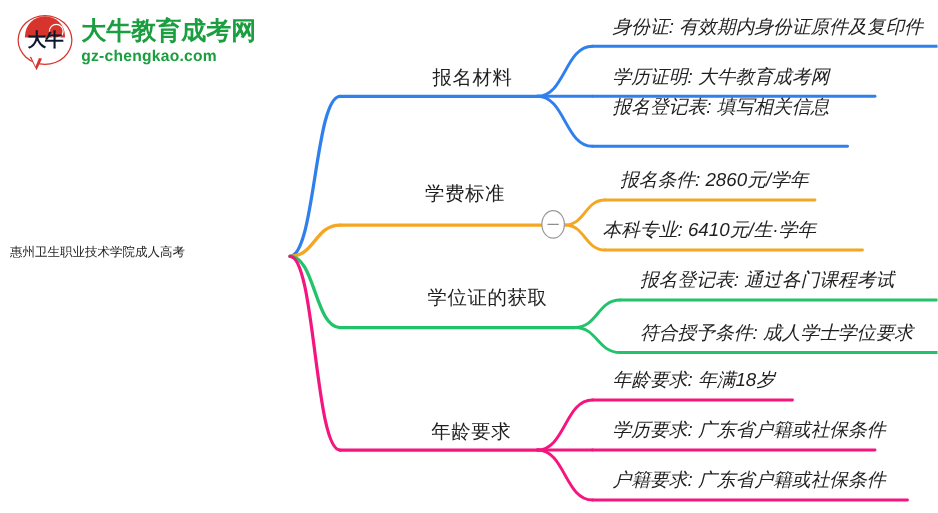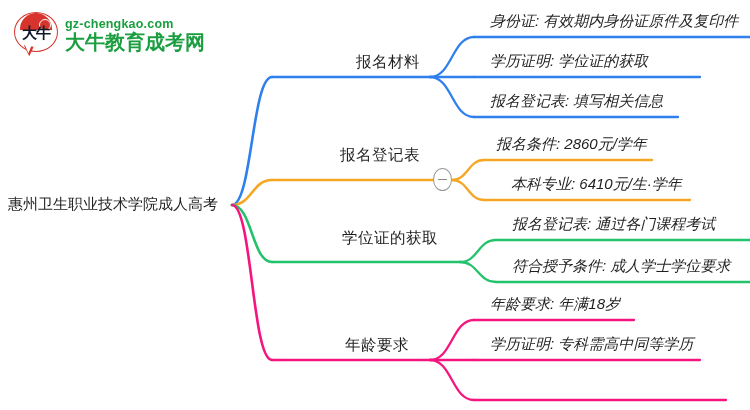--- a/index.html
+++ b/index.html
@@ -123,21 +123,21 @@
     height: 410px;
   }
 
   .node-text {
     position: absolute;
     white-space: nowrap;
     font-family: "Liberation Sans", "DejaVu Sans", sans-serif;
     color: #1f1f1f;
   }
   #root-node {
-    font-size: 15px;
+    font-size: 10px;
     left: 8px;
     top: 195px;
     letter-spacing: 0px;
   }
   .branch-label {
     font-size: 15.5px;
     letter-spacing: 0.5px;
   }
   .leaf-label {
     font-size: 15px;
@@ -171,22 +171,22 @@
 <div id="logo">
   <div id="logo-mark">
     <div class="bubble"></div>
     <div class="tail"></div>
     <div class="tail-in"></div>
     <div class="cap"></div>
     <div class="dot"></div>
     <div class="mark-text">大牛</div>
   </div>
   <div id="logo-text">
+    <div id="logo-title">大牛教育成考网</div>
     <div id="logo-sub">gz-chengkao.com</div>
-    <div id="logo-title">大牛教育成考网</div>
   </div>
 </div>
 
 <div id="map">
 
   <svg id="edges" viewBox="0 0 750 410" width="750" height="410" xmlns="http://www.w3.org/2000/svg">
 
     <g>
 
       <path d="M232,205 C252,205 252,77 272,77" fill="none" stroke="#2f80ed" stroke-width="2.6" stroke-linecap="round"></path>
@@ -229,31 +229,32 @@
       <path d="M474,320 L634,320" fill="none" stroke="#f5157f" stroke-width="2.3" stroke-linecap="round"></path>
       <path d="M430,360 L474,360" fill="none" stroke="#f5157f" stroke-width="2.3" stroke-linecap="round"></path>
       <path d="M474,360 L700,360" fill="none" stroke="#f5157f" stroke-width="2.3" stroke-linecap="round"></path>
       <path d="M430,360 C452,360 452,400 474,400" fill="none" stroke="#f5157f" stroke-width="2.3" stroke-linecap="round"></path>
       <path d="M474,400 L726,400" fill="none" stroke="#f5157f" stroke-width="2.3" stroke-linecap="round"></path>
     </g>
   </svg>
 
   <div id="root-node" class="node-text">惠州卫生职业技术学院成人高考</div>
 
-  <div class="node-text branch-label" style="left:356px; top:52px;">报名材料</div>
+  <div class="node-text branch-label" style="left:346px; top:52px;">报名材料</div>
   <div class="node-text leaf-label" style="left:490px; top:12px;">身份证: 有效期内身份证原件及复印件</div>
-  <div class="node-text leaf-label" style="left:490px; top:52px;">学历证明: 学位证的获取</div>
-  <div class="node-text leaf-label" style="left:490px; top:92px;">报名登记表: 填写相关信息</div>
-
-  <div class="node-text branch-label" style="left:340px; top:145px;">报名登记表</div>
+  <div class="node-text leaf-label" style="left:490px; top:52px;">学历证明: 大牛教育成考网</div>
+  <div class="node-text leaf-label" style="left:490px; top:76px;">报名登记表: 填写相关信息</div>
+
+  <div class="node-text branch-label" style="left:340px; top:145px;">学费标准</div>
   <div class="collapse-btn" style="left:433px; top:168px;"></div>
   <div class="node-text leaf-label" style="left:496px; top:135px;">报名条件: 2860元/学年</div>
-  <div class="node-text leaf-label" style="left:511px; top:175px;">本科专业: 6410元/生·学年</div>
+  <div class="node-text leaf-label" style="left:482px; top:175px;">本科专业: 6410元/生·学年</div>
 
   <div class="node-text branch-label" style="left:342px; top:228px;">学位证的获取</div>
   <div class="node-text leaf-label" style="left:512px; top:215px;">报名登记表: 通过各门课程考试</div>
   <div class="node-text leaf-label" style="left:512px; top:257px;">符合授予条件: 成人学士学位要求</div>
 
   <div class="node-text branch-label" style="left:345px; top:335px;">年龄要求</div>
   <div class="node-text leaf-label" style="left:490px; top:295px;">年龄要求: 年满18岁</div>
-  <div class="node-text leaf-label" style="left:490px; top:335px;">学历证明: 专科需高中同等学历</div>
+  <div class="node-text leaf-label" style="left:490px; top:335px;">学历要求: 广东省户籍或社保条件</div>
+  <div class="node-text leaf-label" style="left:490px; top:375px;">户籍要求: 广东省户籍或社保条件</div>
 
 </div>
 
 </body></html>

